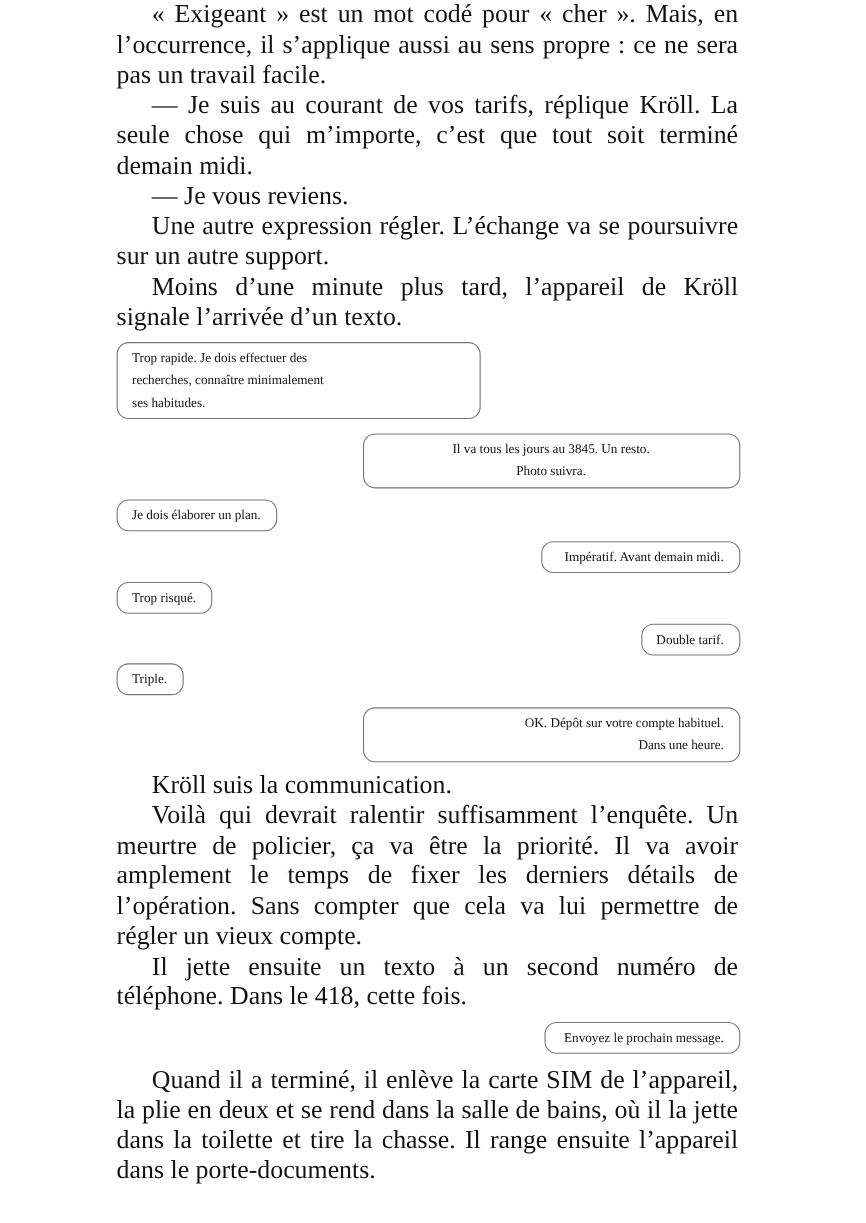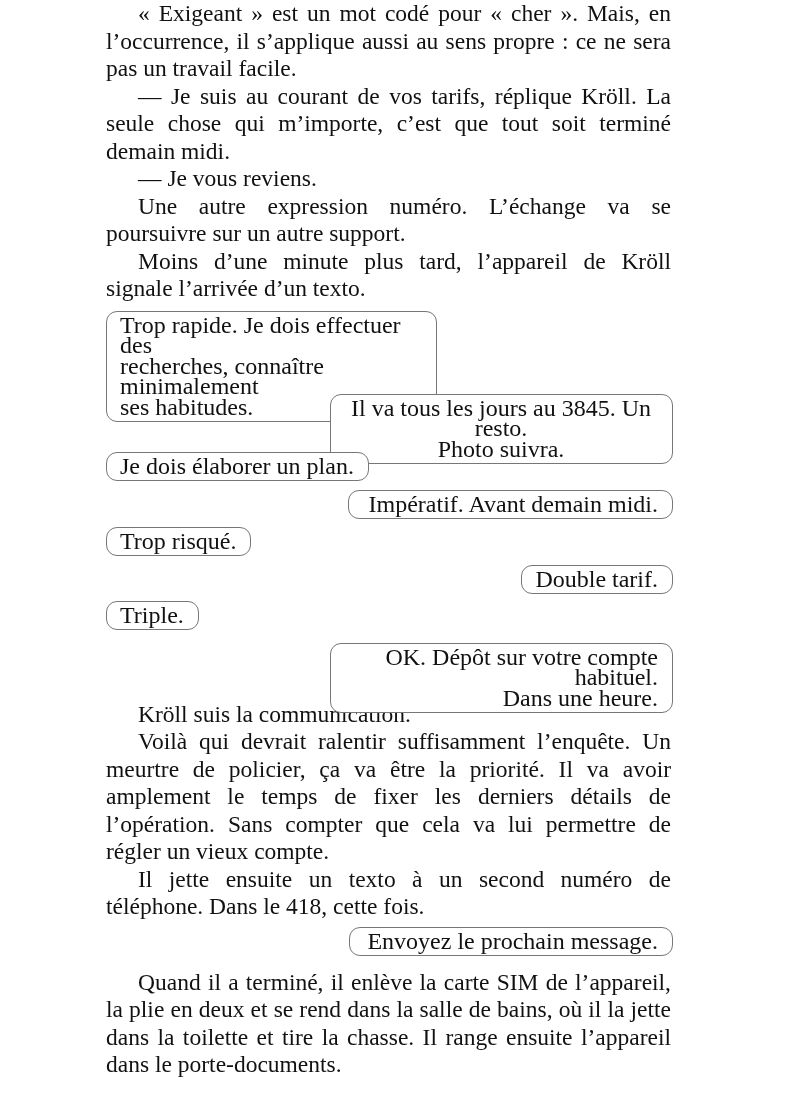--- a/index.html
+++ b/index.html
@@ -5,35 +5,35 @@
   html, body { margin: 0; padding: 0; background: #ffffff; }
   body { width: 787px; height: 1112px; position: relative; overflow: hidden; color: #111; }
   .page {
     position: absolute; left: 106px; top: 0; width: 565px;
     font-family: "Liberation Serif", serif; font-size: 23.5px; line-height: 27.5px;
   }
   .p { text-align: justify; text-align-last: left; margin: 0; text-indent: 32px; }
   .bubble-row { position: relative; width: 567px; }
   .bubble {
     display: inline-block; border: 1px solid #777; border-radius: 11px;
-    font-family: "Liberation Serif", serif; font-size: 24px; line-height: 20.5px;
+    font-family: "Liberation Serif", serif; font-size: 12px; line-height: 20.5px;
     padding: 3px 14px 4px 13px; box-sizing: border-box; background: #fff;
     white-space: pre-line;
   }
   .left { text-align: left; }
   .right { text-align: right; }
 </style>
 </head>
 <body>
 
 <div class="page">
   <p class="p">« Exigeant » est un mot codé pour « cher ». Mais, en l’occurrence, il s’applique aussi au sens propre : ce ne sera pas un travail facile.</p>
   <p class="p">— Je suis au courant de vos tarifs, réplique Kröll. La seule chose qui m’importe, c’est que tout soit terminé demain midi.</p>
   <p class="p">— Je vous reviens.</p>
-  <p class="p">Une autre expression numéro. L’échange va se poursuivre sur un autre support.</p>
+  <p class="p">Une autre expression régler. L’échange va se poursuivre sur un autre support.</p>
   <p class="p">Moins d’une minute plus tard, l’appareil de Kröll signale l’arrivée d’un texto.</p>
 
   <div style="margin-top:8px;">
     <div class="bubble-row left" style="height:83px;">
       <span class="bubble" style="width:331px;">Trop rapide. Je dois effectuer des
 recherches, connaître minimalement
 ses habitudes.</span>
     </div>
     <div class="bubble-row right" style="height:58px;">
       <span class="bubble" style="width:343px;text-align:center;">Il va tous les jours au 3845. Un resto.

